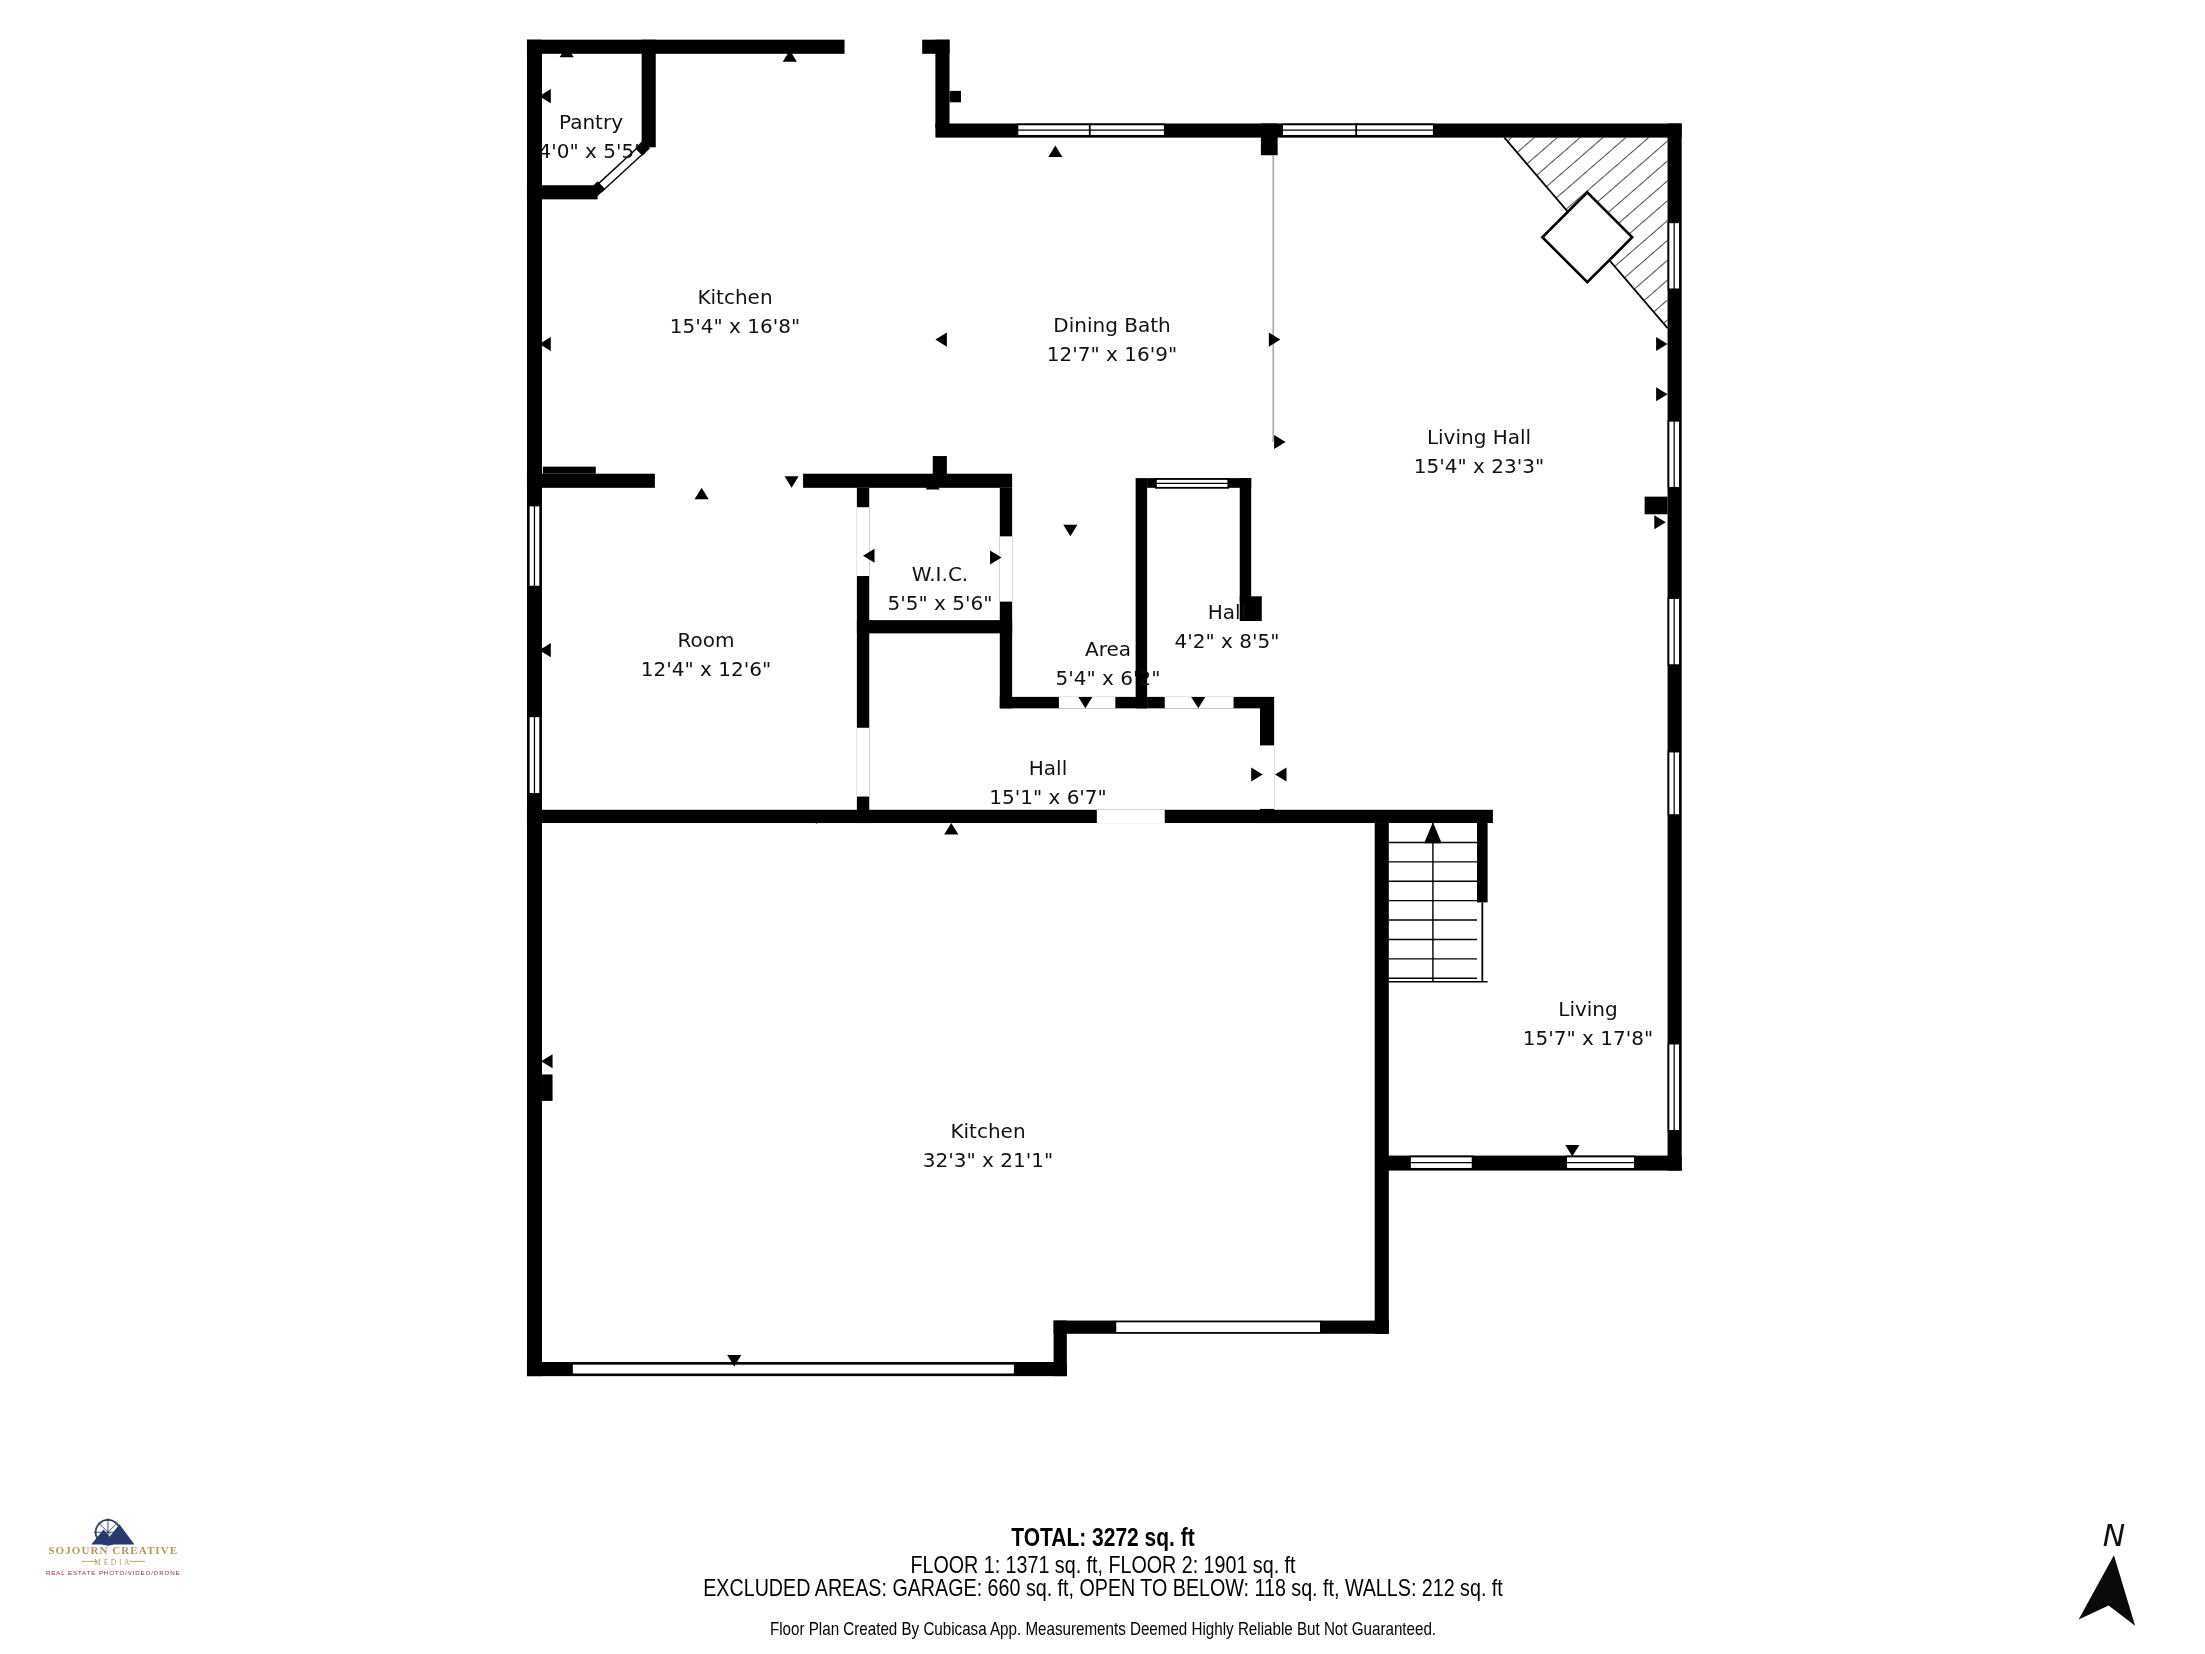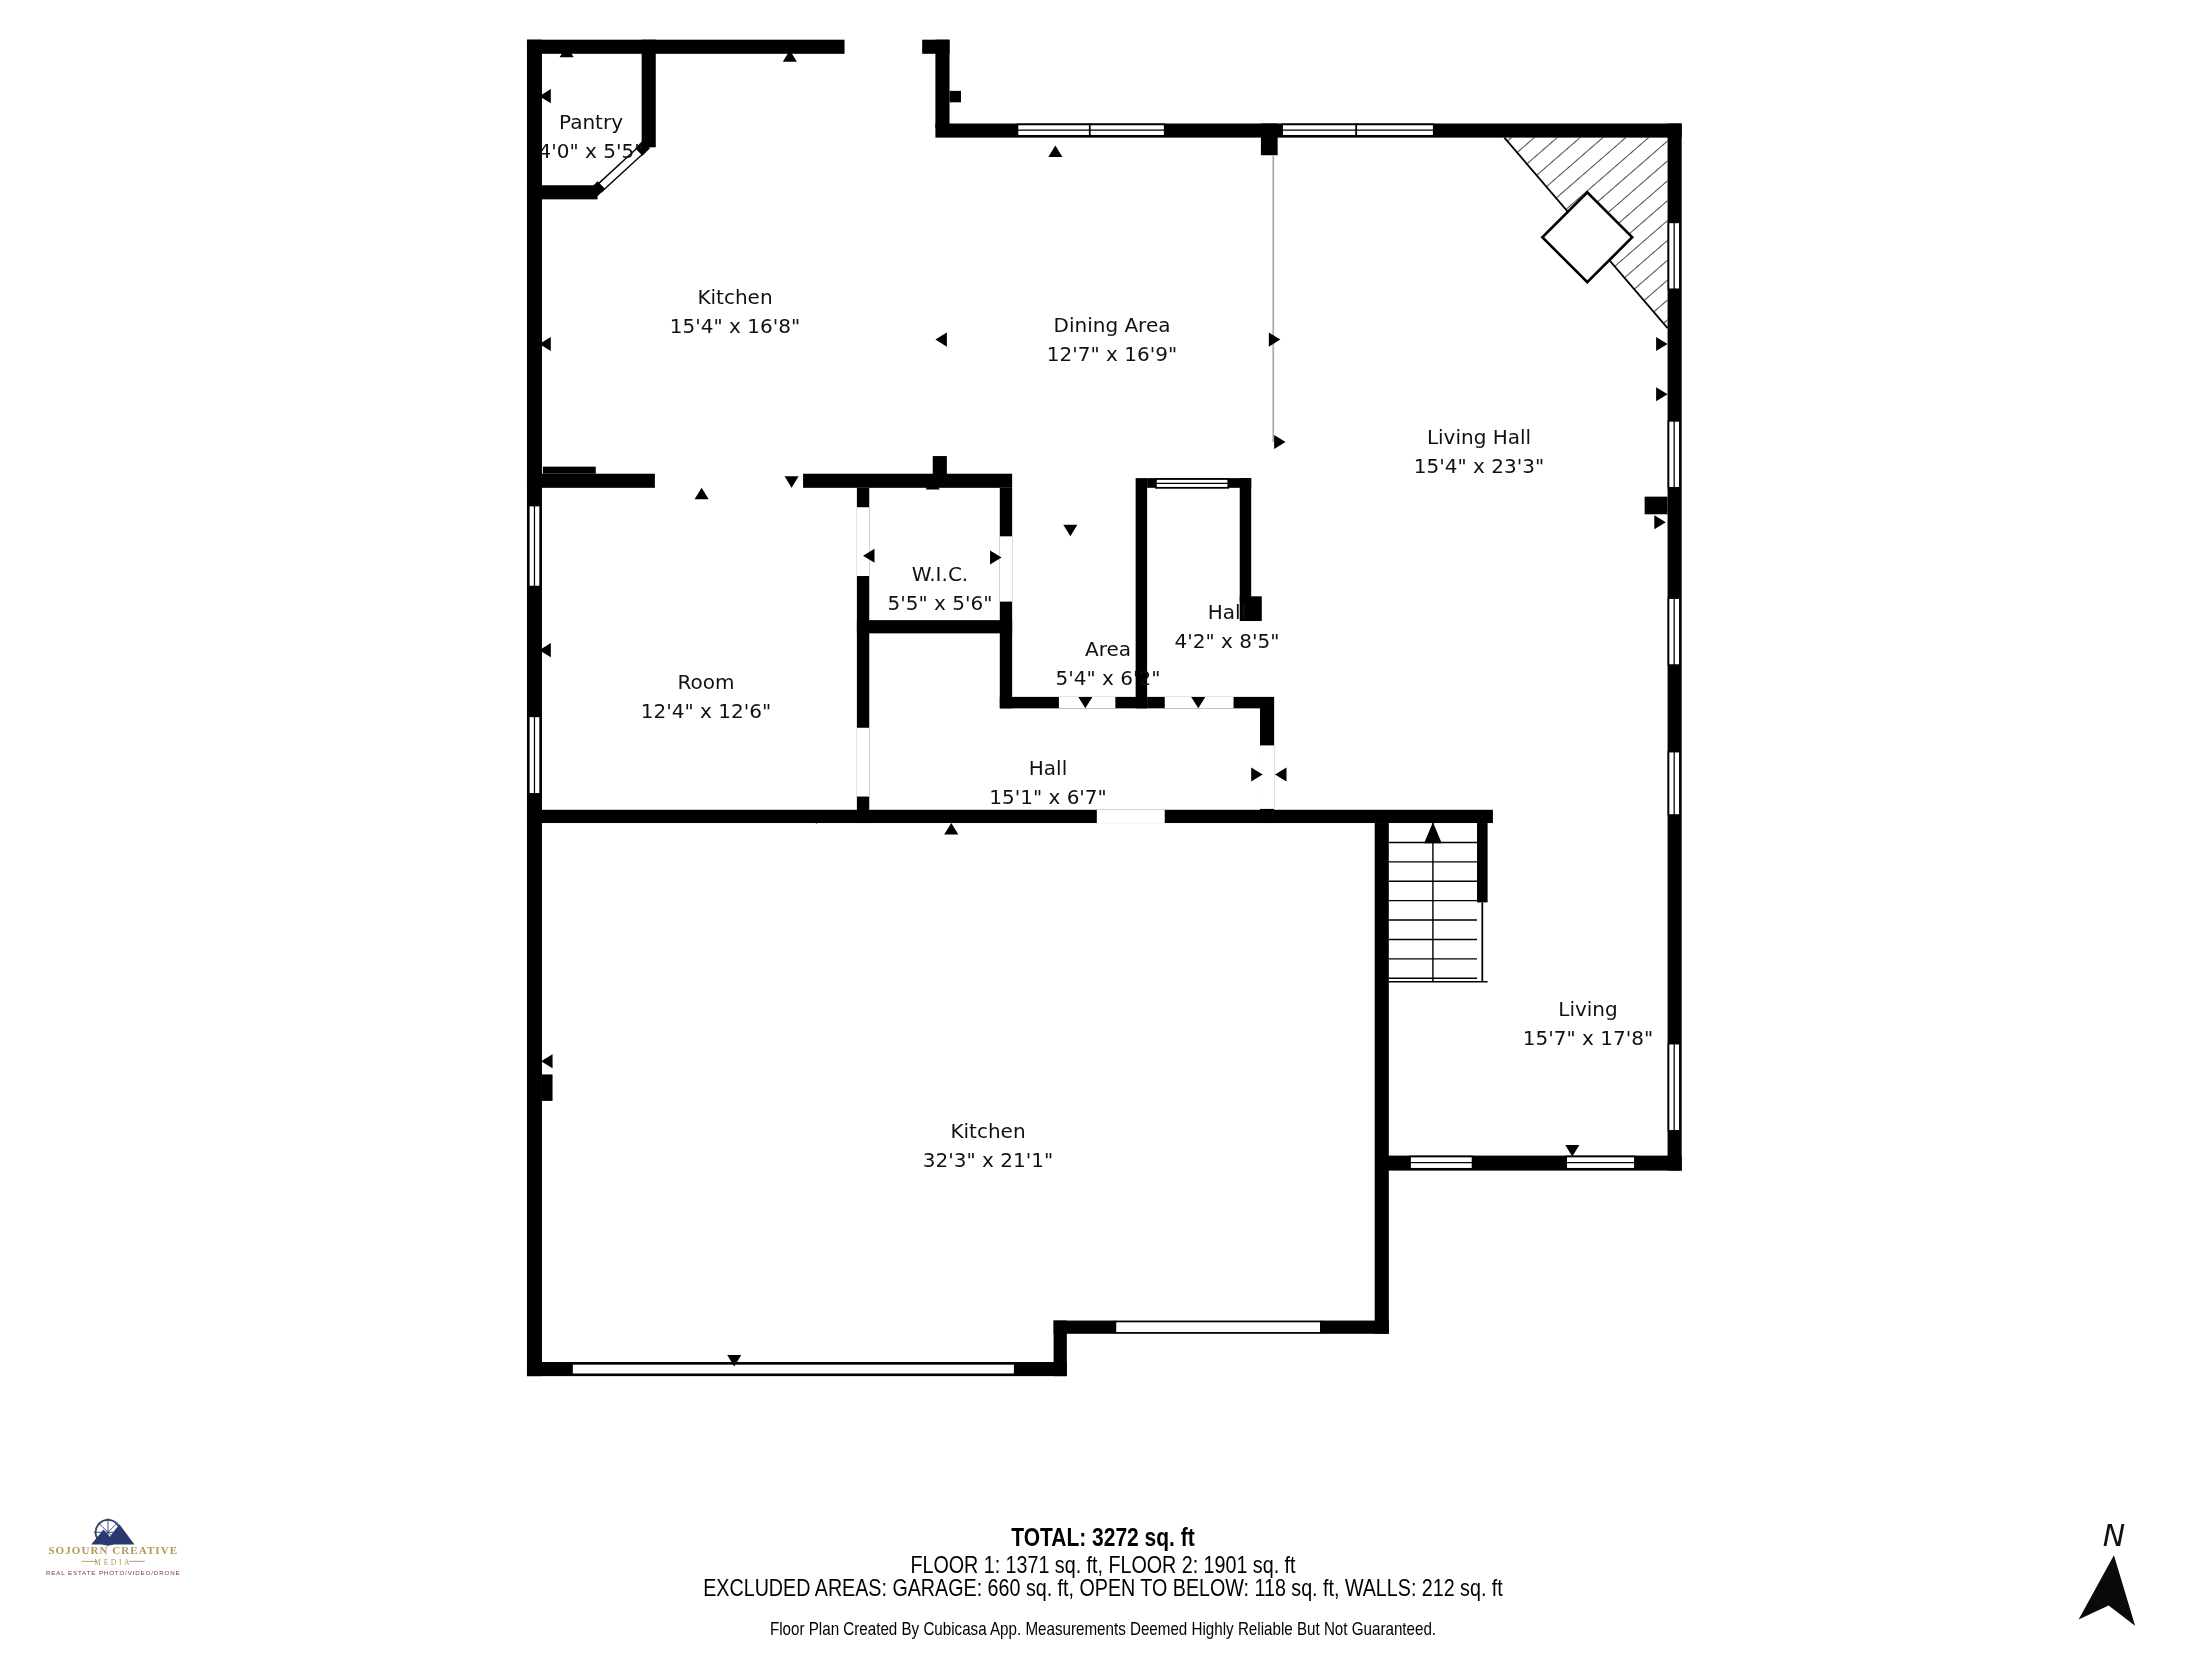--- a/index.html
+++ b/index.html
@@ -204,40 +204,40 @@
 
 <div class="room-label" style="left:591px;top:108px">
   <div class="rn">Pantry</div>
   <div class="rd">4'0" x 5'5"</div>
 </div>
 <div class="room-label" style="left:735px;top:283px">
   <div class="rn">Kitchen</div>
   <div class="rd">15'4" x 16'8"</div>
 </div>
 <div class="room-label" style="left:1112px;top:311px">
-  <div class="rn">Dining Area</div>
+  <div class="rn">Dining Bath</div>
   <div class="rd">12'7" x 16'9"</div>
 </div>
 <div class="room-label" style="left:1479px;top:423px">
   <div class="rn">Living Hall</div>
   <div class="rd">15'4" x 23'3"</div>
 </div>
 <div class="room-label" style="left:940px;top:560px">
   <div class="rn">W.I.C.</div>
   <div class="rd">5'5" x 5'6"</div>
 </div>
 <div class="room-label" style="left:1108px;top:635px">
   <div class="rn">Area</div>
   <div class="rd">5'4" x 6'2"</div>
 </div>
 <div class="room-label" style="left:1227px;top:598px">
   <div class="rn">Hall</div>
   <div class="rd">4'2" x 8'5"</div>
 </div>
-<div class="room-label" style="left:706px;top:668px">
+<div class="room-label" style="left:706px;top:626px">
   <div class="rn">Room</div>
   <div class="rd">12'4" x 12'6"</div>
 </div>
 <div class="room-label" style="left:1048px;top:754px">
   <div class="rn">Hall</div>
   <div class="rd">15'1" x 6'7"</div>
 </div>
 <div class="room-label" style="left:988px;top:1117px">
   <div class="rn">Kitchen</div>
   <div class="rd">32'3" x 21'1"</div>

